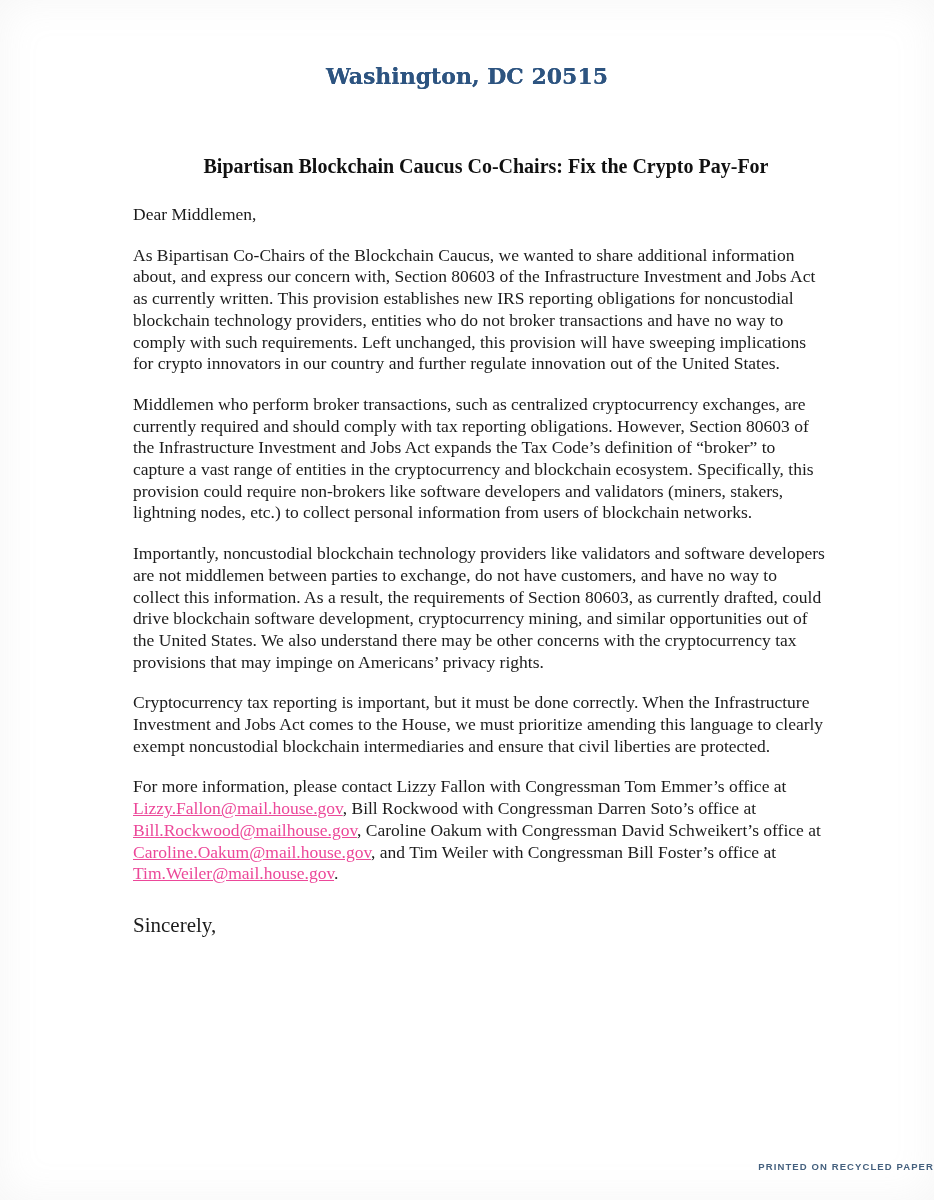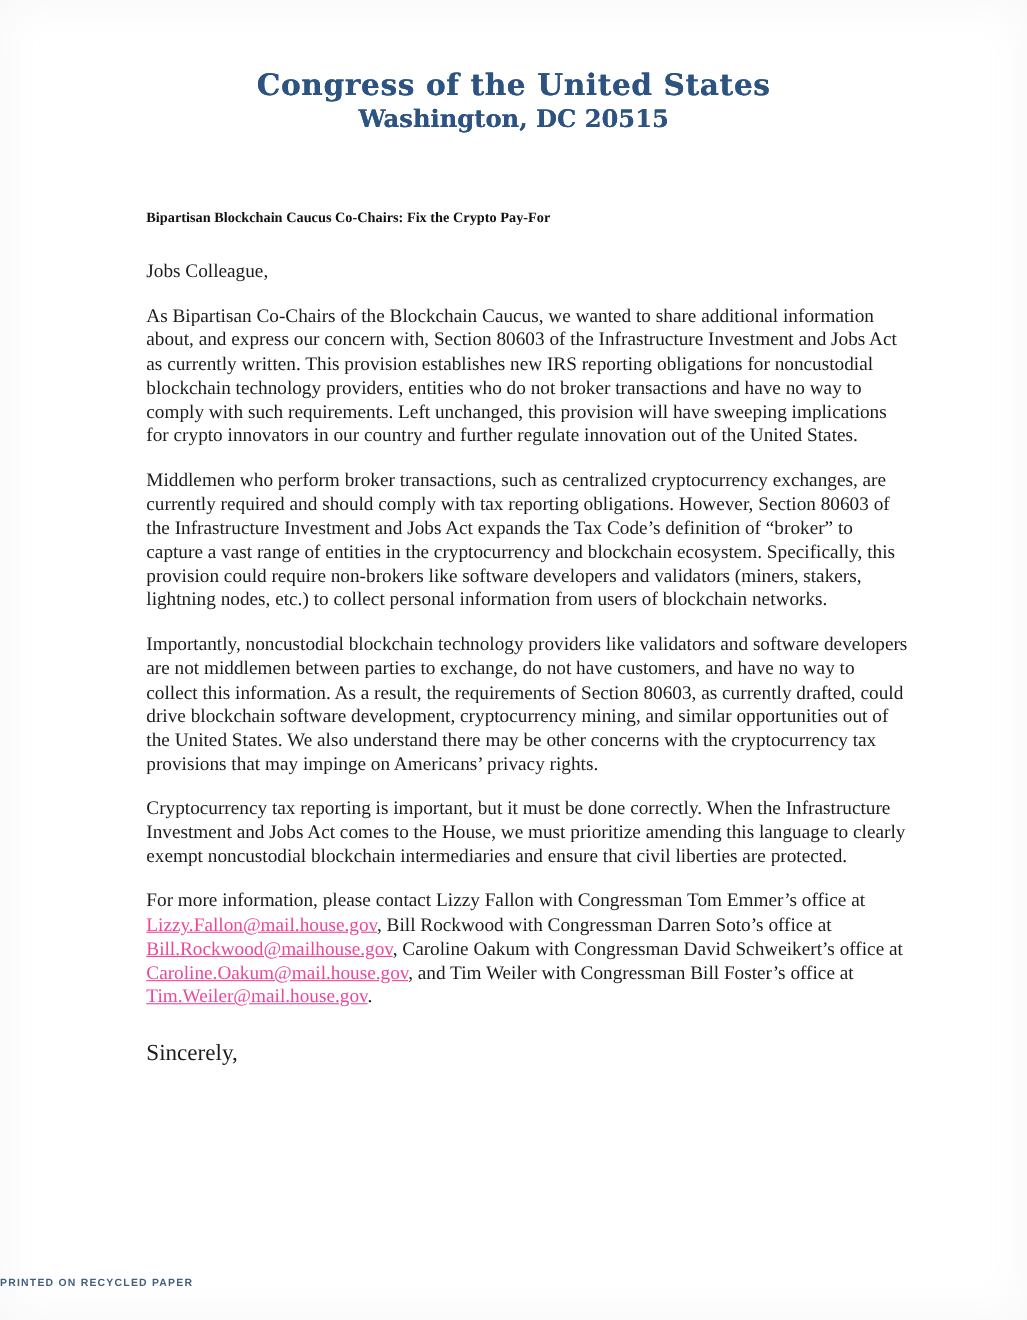--- a/index.html
+++ b/index.html
@@ -37,24 +37,24 @@
   .lh2 {
     font-family: "DejaVu Serif", serif;
     font-size: 22px;
     line-height: 24px;
     font-weight: 700;
     margin-top: 2px;
     text-shadow: 0 0 0.5px #2d5480;
   }
   .title {
     margin: 66px 0 0 0;
-    font-size: 13px;
+    font-size: 20px;
     line-height: 24px;
     font-weight: 700;
-    text-align: left;
+    text-align: center;
     color: #111111;
   }
   .salutation {
     margin: 26px 0 0 0;
     font-size: 17.5px;
     line-height: 21.7px;
   }
   .body-para {
     margin: 19px 12px 0 0;
     font-size: 17.5px;
@@ -69,41 +69,40 @@
   .closing {
     margin: 30px 0 0 0;
     font-size: 21px;
     line-height: 21.7px;
   }
   .footer-note {
     position: absolute;
     left: 0;
     bottom: 28px;
     width: 934px;
-    text-align: left;
+    text-align: right;
     font-family: "Liberation Sans", "DejaVu Sans", sans-serif;
     font-size: 9.5px;
     letter-spacing: 1.1px;
     color: #44607e;
     font-weight: 600;
   }
 </style>
 </head>
 <body>
 
 <div class="page">
 
   <header class="letterhead">
-    <div class="lh1">Congress of the United States</div>
     <div class="lh2">Washington, DC 20515</div>
   </header>
 
   <h1 class="title">Bipartisan Blockchain Caucus Co-Chairs: Fix the Crypto Pay-For</h1>
 
-  <p class="salutation">Jobs Colleague,</p>
+  <p class="salutation">Dear Middlemen,</p>
 
   <p class="body-para">As Bipartisan Co-Chairs of the Blockchain Caucus, we wanted to share additional information about, and express our concern with, Section 80603 of the Infrastructure Investment and Jobs Act as currently written. This provision establishes new IRS reporting obligations for noncustodial blockchain technology providers, entities who do not broker transactions and have no way to comply with such requirements. Left unchanged, this provision will have sweeping implications for crypto innovators in our country and further regulate innovation out of the United States.</p>
 
   <p class="body-para">Middlemen who perform broker transactions, such as centralized cryptocurrency exchanges, are currently required and should comply with tax reporting obligations. However, Section 80603 of the Infrastructure Investment and Jobs Act expands the Tax Code’s definition of “broker” to capture a vast range of entities in the cryptocurrency and blockchain ecosystem. Specifically, this provision could require non-brokers like software developers and validators (miners, stakers, lightning nodes, etc.) to collect personal information from users of blockchain networks.</p>
 
   <p class="body-para">Importantly, noncustodial blockchain technology providers like validators and software developers are not middlemen between parties to exchange, do not have customers, and have no way to collect this information. As a result, the requirements of Section 80603, as currently drafted, could drive blockchain software development, cryptocurrency mining, and similar opportunities out of the United States. We also understand there may be other concerns with the cryptocurrency tax provisions that may impinge on Americans’ privacy rights.</p>
 
   <p class="body-para">Cryptocurrency tax reporting is important, but it must be done correctly. When the Infrastructure Investment and Jobs Act comes to the House, we must prioritize amending this language to clearly exempt noncustodial blockchain intermediaries and ensure that civil liberties are protected.</p>
 
   <p class="body-para"><span>For more information, please contact Lizzy Fallon with Congressman Tom Emmer’s office at </span><a class="email-link">Lizzy.Fallon@mail.house.gov</a><span>, Bill Rockwood with Congressman Darren Soto’s office at </span><a class="email-link">Bill.Rockwood@mailhouse.gov</a><span>, Caroline Oakum with Congressman David Schweikert’s office at </span><a class="email-link">Caroline.Oakum@mail.house.gov</a><span>, and Tim Weiler with Congressman Bill Foster’s office at </span><a class="email-link">Tim.Weiler@mail.house.gov</a><span>.</span></p>

